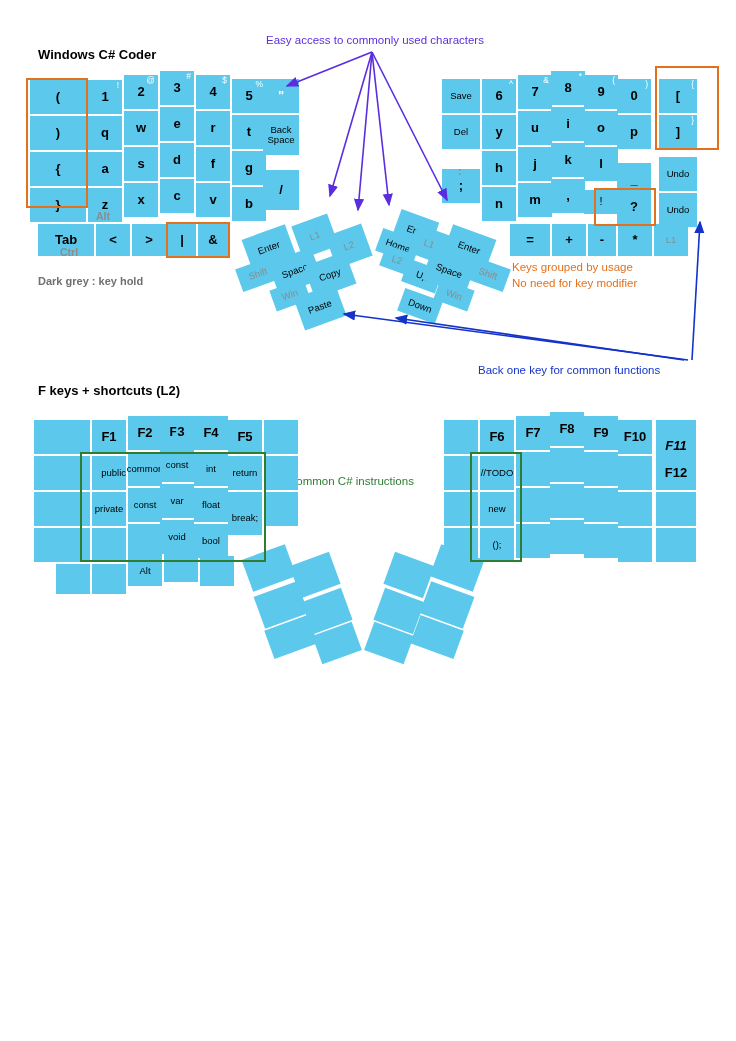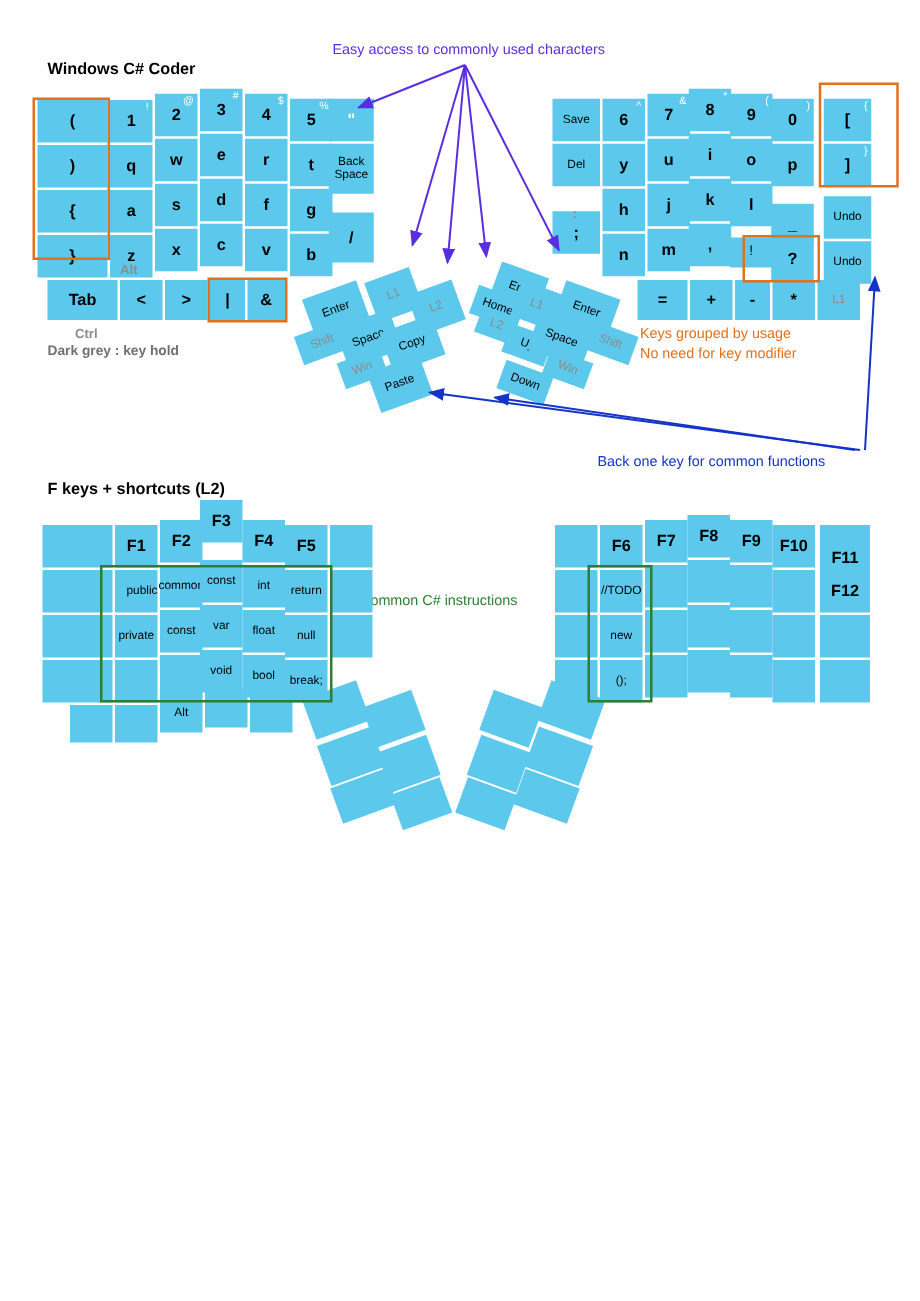--- a/index.html
+++ b/index.html
@@ -368,21 +368,21 @@
       </div>
       <div class="key tiny grey" style="left: 436px; top: 284px; width: 36px; height: 22px; transform: rotate(20deg);">
         <span class="main">Win</span>
       </div>
       <div class="key tiny" style="left: 400px; top: 294px; width: 40px; height: 24px; transform: rotate(20deg);">
         <span class="main">Down</span>
       </div>
     </div>
   <div id="l1-sublabL">
       <div class="sublabel" style="left: 96px; top: 210px;">Alt</div>
-      <div class="sublabel" style="left: 60px; top: 246px; margin-top: 15px;">Ctrl</div>
+      <div class="sublabel" style="left: 60px; top: 246px;">Ctrl</div>
     </div>
   <div id="l1-sublabR">
       <div class="sublabel" style="left: 458px; top: 165px;">:</div>
     </div>
   <div id="l1-boxes">
       <div class="box " style="left: 26px; top: 78px; width: 62px; height: 130px;"></div>
       <div class="box " style="left: 166px; top: 222px; width: 64px; height: 36px;"></div>
       <div class="box " style="left: 655px; top: 66px; width: 64px; height: 84px;"></div>
       <div class="box " style="left: 594px; top: 188px; width: 62px; height: 38px;"></div>
     </div>
@@ -390,21 +390,21 @@
   <div id="l2-left">
       <div class="key " style="left: 34px; top: 420px; width: 56px; height: 34px;">
         <span class="main"></span>
       </div>
       <div class="key " style="left: 92px; top: 420px; width: 34px; height: 34px;">
         <span class="main">F1</span>
       </div>
       <div class="key " style="left: 128px; top: 416px; width: 34px; height: 34px;">
         <span class="main">F2</span>
       </div>
-      <div class="key " style="left: 160px; top: 400px; width: 34px; height: 34px;">
+      <div class="key " style="left: 160px; top: 416px; width: 34px; height: 34px; font-family: Liberation Mono, monospace;">
         <span class="main">F3</span>
       </div>
       <div class="key " style="left: 194px; top: 416px; width: 34px; height: 34px;">
         <span class="main">F4</span>
       </div>
       <div class="key " style="left: 228px; top: 420px; width: 34px; height: 34px;">
         <span class="main">F5</span>
       </div>
       <div class="key " style="left: 264px; top: 420px; width: 34px; height: 34px;">
         <span class="main"></span>
@@ -459,21 +459,21 @@
       </div>
       <div class="key " style="left: 128px; top: 524px; width: 34px; height: 34px;">
         <span class="main"></span>
       </div>
       <div class="key tiny" style="left: 160px; top: 520px; width: 34px; height: 34px;">
         <span class="main">void</span>
       </div>
       <div class="key tiny" style="left: 194px; top: 524px; width: 34px; height: 34px;">
         <span class="main">bool</span>
       </div>
-      <div class="key tiny" style="left: 228px; top: 528px; width: 34px; height: 34px;">
+      <div class="key tiny" style="left: 228px; top: 501px; width: 34px; height: 34px;">
         <span class="main">break;</span>
       </div>
       <div class="key " style="left: 56px; top: 564px; width: 34px; height: 30px;">
         <span class="main"></span>
       </div>
       <div class="key " style="left: 92px; top: 564px; width: 34px; height: 30px;">
         <span class="main"></span>
       </div>
       <div class="key tiny" style="left: 128px; top: 556px; width: 34px; height: 30px;">
         <span class="main">Alt</span>
@@ -497,21 +497,21 @@
       </div>
       <div class="key " style="left: 550px; top: 412px; width: 34px; height: 34px;">
         <span class="main">F8</span>
       </div>
       <div class="key " style="left: 584px; top: 416px; width: 34px; height: 34px;">
         <span class="main">F9</span>
       </div>
       <div class="key " style="left: 618px; top: 420px; width: 34px; height: 34px;">
         <span class="main">F10</span>
       </div>
-      <div class="key " style="left: 656px; top: 420px; width: 40px; height: 52px;">
+      <div class="key " style="left: 656px; top: 420px; width: 40px; height: 52px; font-style: italic;">
         <span class="main">F11</span>
       </div>
       <div class="key " style="left: 444px; top: 456px; width: 34px; height: 34px;">
         <span class="main"></span>
       </div>
       <div class="key tiny" style="left: 480px; top: 456px; width: 34px; height: 34px;">
         <span class="main">//TODO</span>
       </div>
       <div class="key " style="left: 516px; top: 452px; width: 34px; height: 34px;">
         <span class="main"></span>

